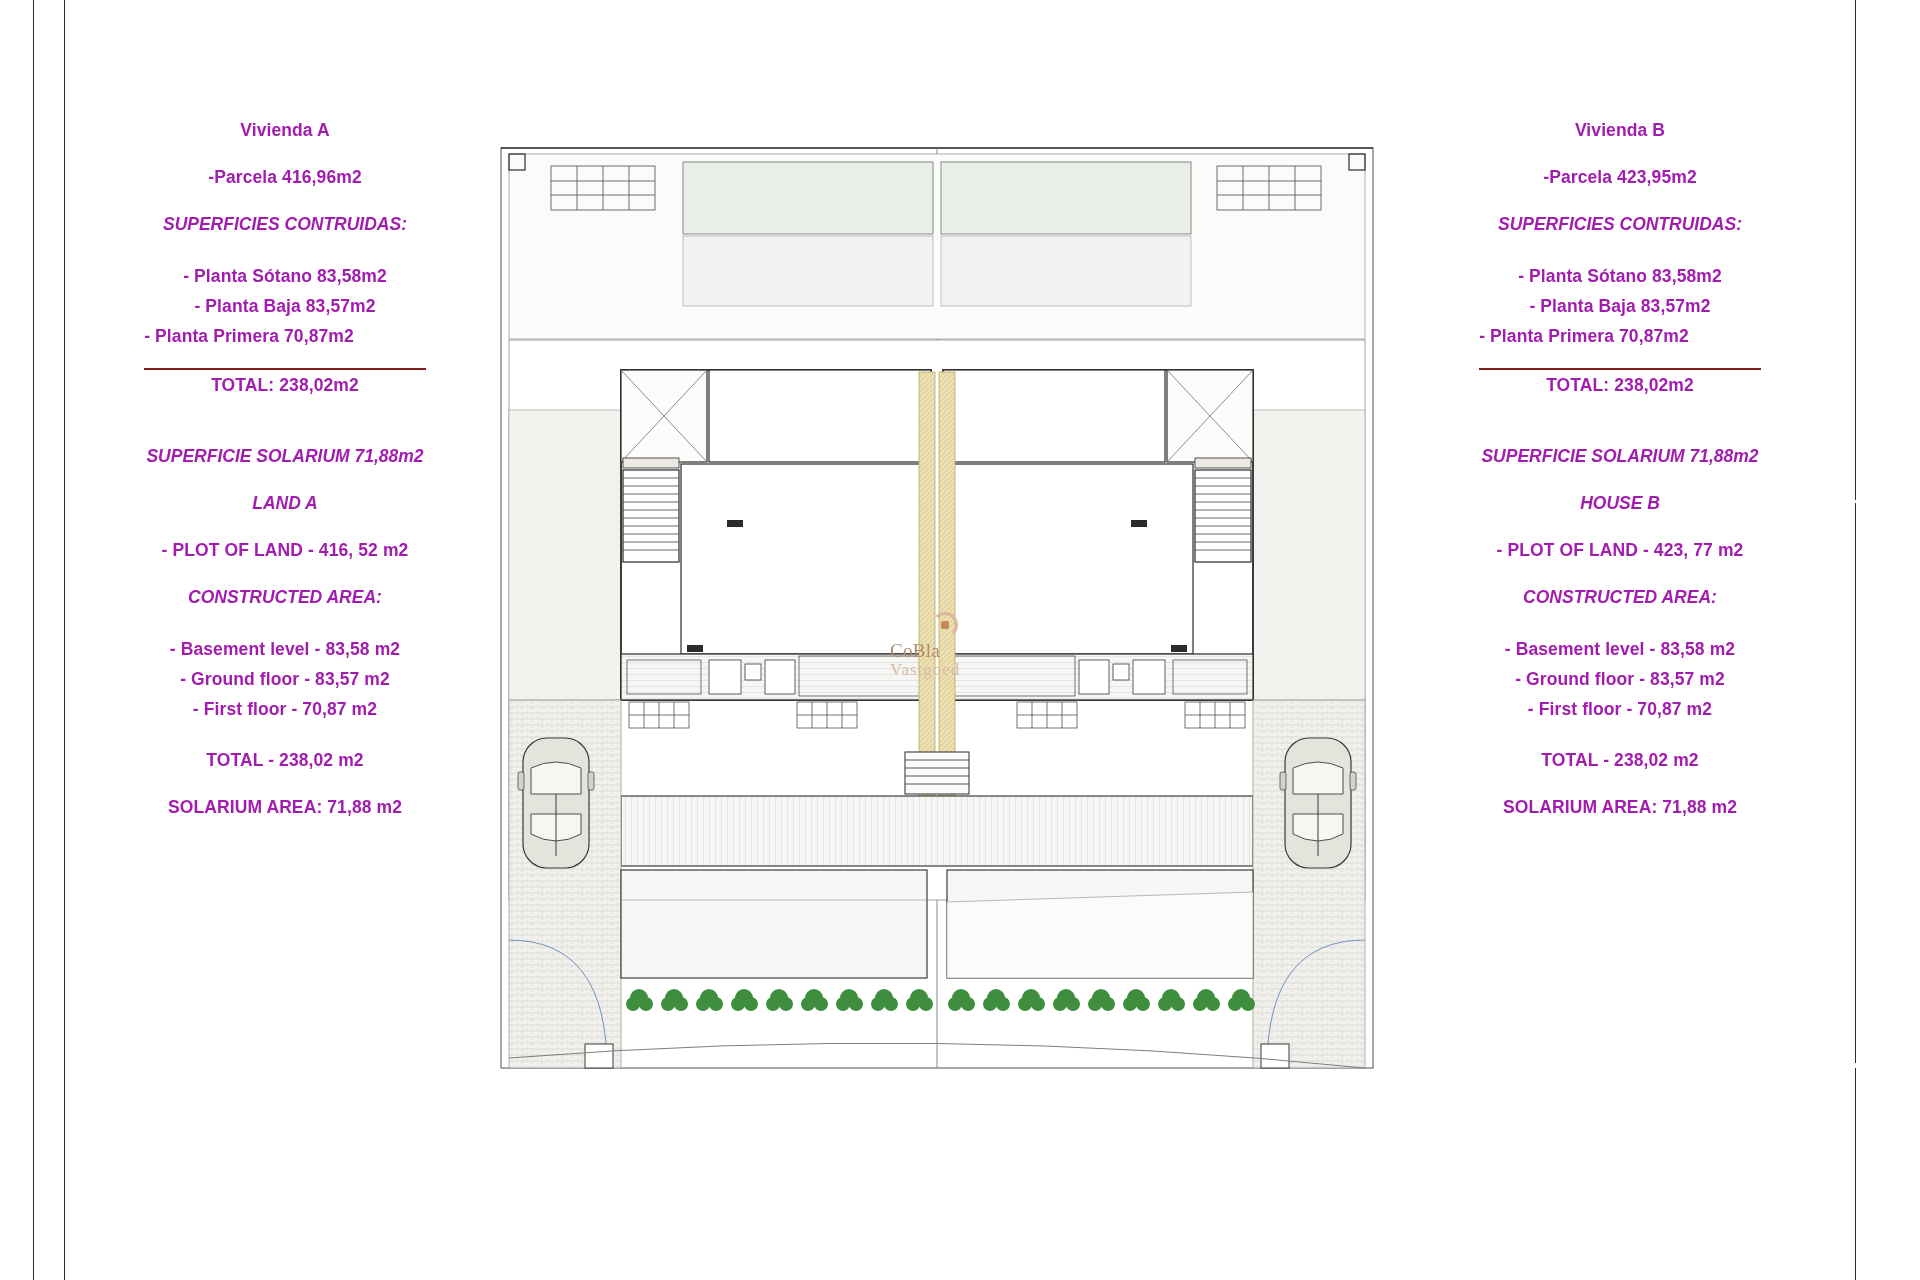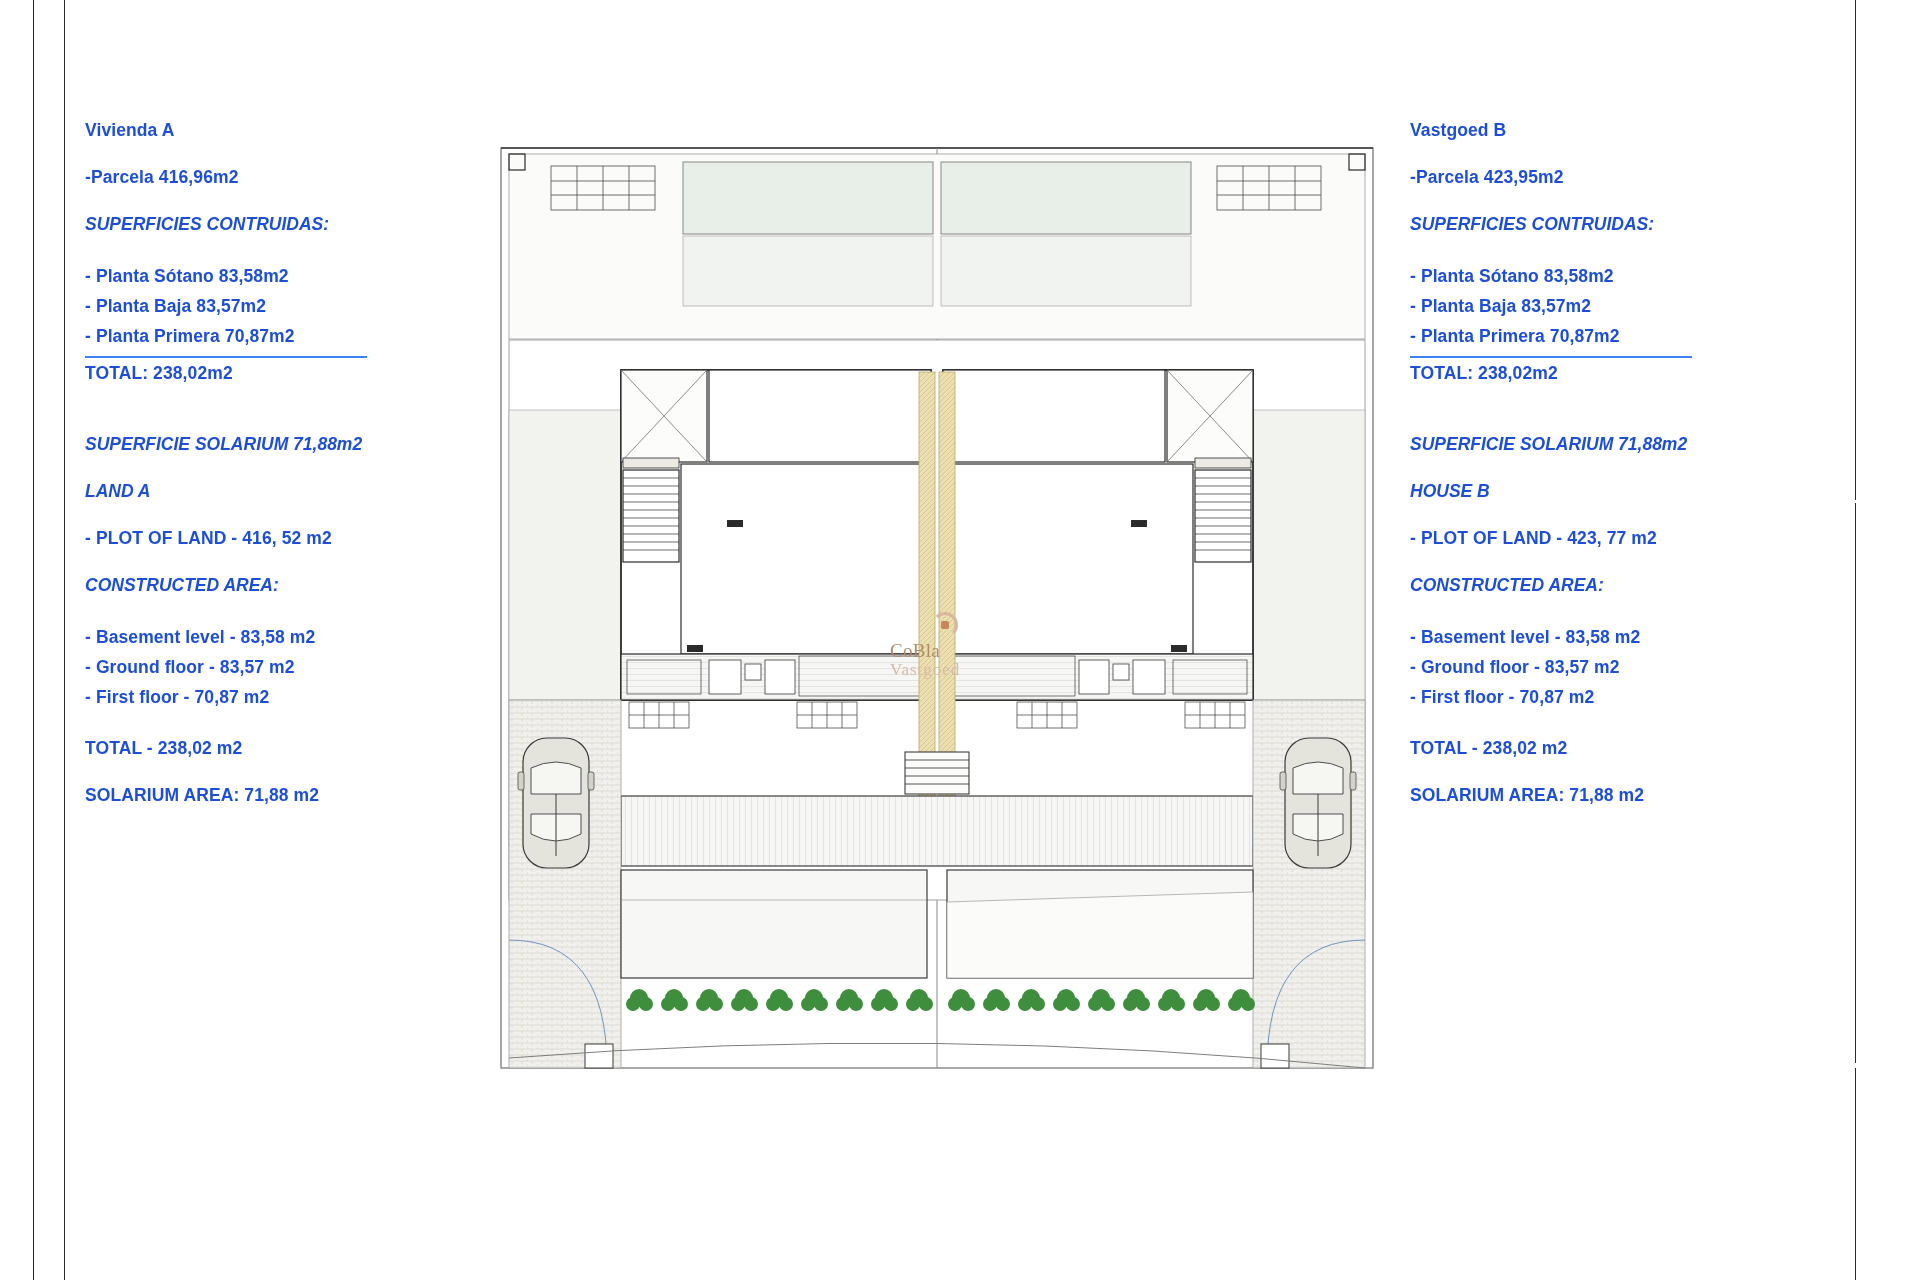--- a/index.html
+++ b/index.html
@@ -14,33 +14,33 @@
   }
 
   
   .sheet-edge-left-outer { position: absolute; left: 33px; top: 0; width: 1px; height: 1280px; background: #2b2b2b; }
   .sheet-edge-left-inner { position: absolute; left: 64px; top: 0; width: 1px; height: 1280px; background: #2b2b2b; }
   .sheet-edge-right-a { position: absolute; left: 1855px; top: 0; width: 1px; height: 500px; background: #2b2b2b; }
   .sheet-edge-right-b { position: absolute; left: 1855px; top: 503px; width: 1px; height: 560px; background: #2b2b2b; }
   .sheet-edge-right-c { position: absolute; left: 1855px; top: 1068px; width: 1px; height: 212px; background: #2b2b2b; }
 
   
-  .panel { position: absolute; color: #1d4ed8; }
+  .panel { position: absolute; color: #a21caf; text-align: center; }
   .panel.left { left: 85px; top: 120px; width: 400px; }
   .panel.right { left: 1410px; top: 120px; width: 420px; }
 
   .panel .row { font-size: 17.5px; font-weight: bold; letter-spacing: 0.1px; }
   .panel .gap-m { height: 26px; }
   .panel .gap-xl { height: 46px; }
   .panel .tight { line-height: 30px; }
   .panel .underline-row {
     display: inline-block;
-    border-bottom: 2px solid #3b82f6;
+    border-bottom: 2px solid #7f1d1d;
     padding-right: 72px;
-    padding-bottom: 5px;
+    padding-bottom: 17px;
   }
   .panel .caps { font-size: 17.5px; font-weight: bold; font-style: italic; }
 
   
   #plan-drawing {
     position: absolute;
     left: 487px;
     top: 140px;
     width: 900px;
     height: 1010px;
@@ -107,21 +107,21 @@
   <div class="row tight">- Basement level - 83,58 m2</div>
   <div class="row tight">- Ground floor - 83,57 m2</div>
   <div class="row tight">- First floor - 70,87 m2</div>
   <div class="gap-m"></div>
   <div class="row"> TOTAL - 238,02 m2</div>
   <div class="gap-m"></div>
   <div class="row"> SOLARIUM AREA: 71,88 m2</div>
 </div>
 
 <div class="panel right">
-  <div class="row">Vastgoed B</div>
+  <div class="row">Vivienda B</div>
   <div class="gap-m"></div>
   <div class="row">-Parcela 423,95m2</div>
   <div class="gap-m"></div>
   <div class="caps">SUPERFICIES CONTRUIDAS:</div>
   <div class="gap-m"></div>
   <div class="row tight">- Planta Sótano 83,58m2</div>
   <div class="row tight">- Planta Baja 83,57m2</div>
   <div class="row tight"><span class="underline-row">- Planta Primera 70,87m2</span></div>
   <div class="row tight">TOTAL: 238,02m2</div>
   <div class="gap-xl"></div>

